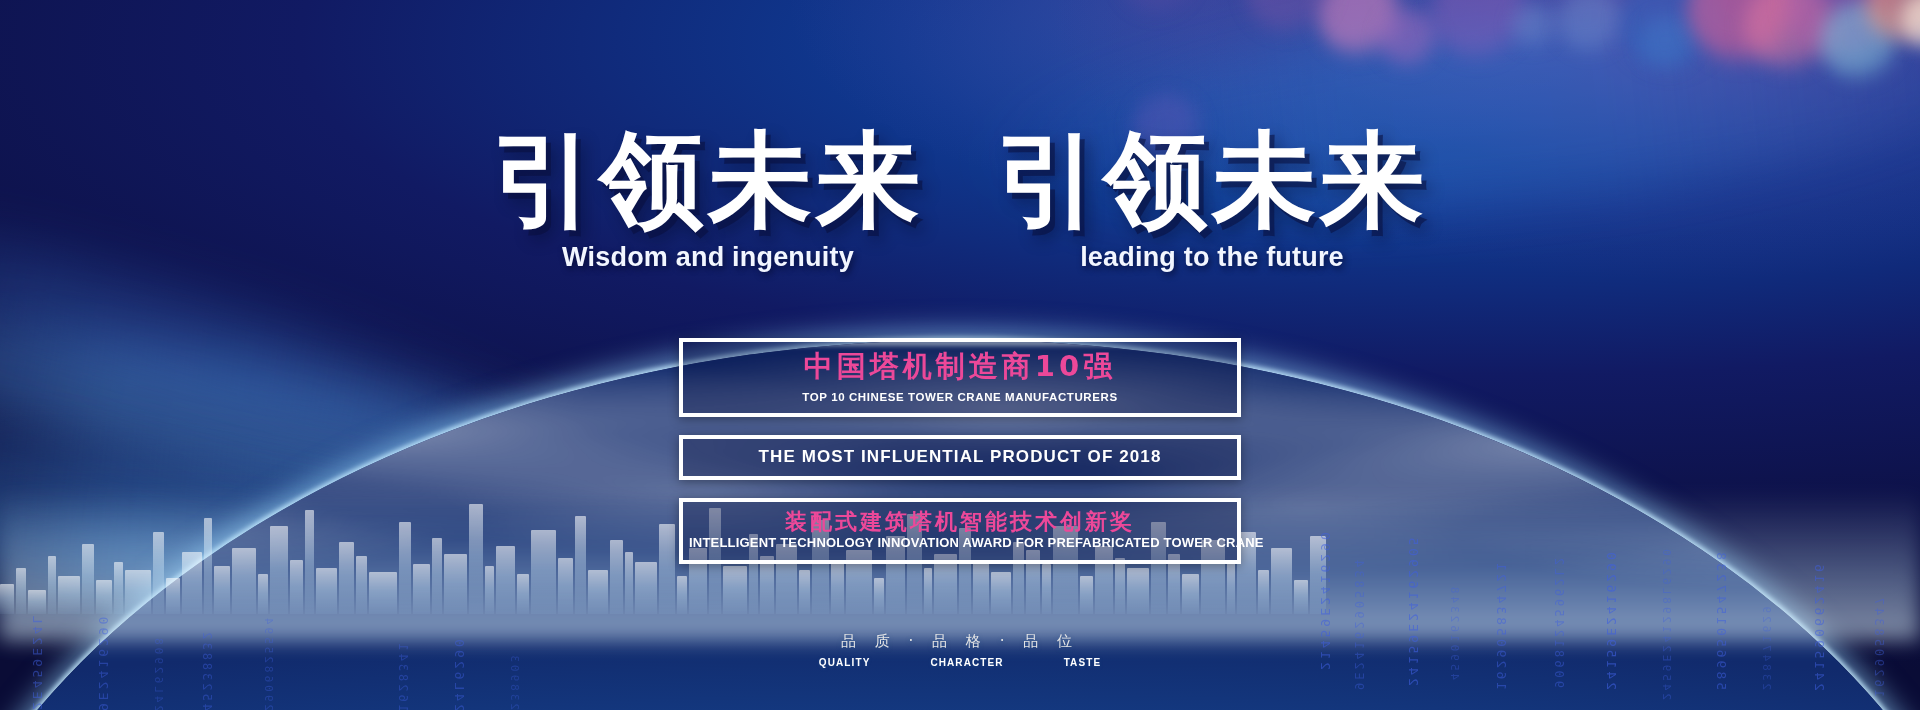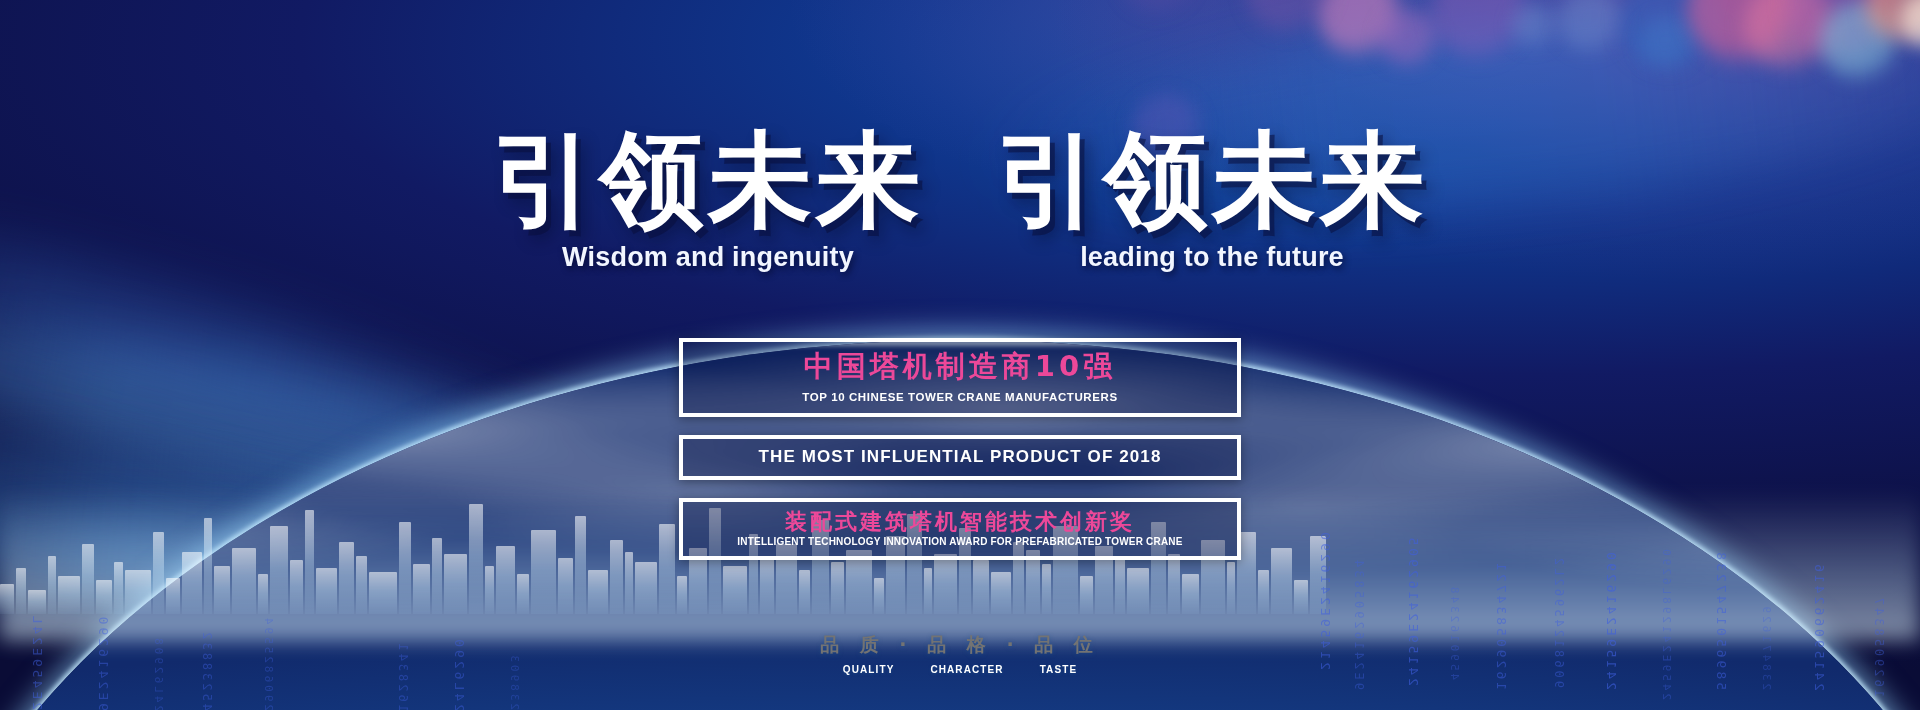--- a/index.html
+++ b/index.html
@@ -164,39 +164,39 @@
     color:#ffffff;
     font-weight:700;
     line-height:1.1;
     white-space:nowrap;
   }
   .a1 .award-cn{font-size:29px;}
   .a1 .award-en{font-size:11.5px;letter-spacing:.6px;margin-top:9px;}
   .a2 .award-cn{font-size:29px;}
   .a2 .award-en{font-size:17px;letter-spacing:1.1px;margin-top:1px;}
   .a3 .award-cn{font-size:22px;letter-spacing:3px;}
-  .a3 .award-en{font-size:10px;letter-spacing:.2px;margin-top:2px;}
+  .a3 .award-en{font-size:13px;letter-spacing:.2px;margin-top:2px;}
 
   
   .tagline{
     position:absolute;left:50%;transform:translateX(-50%);
     top:632px;text-align:center;
   }
   .tag-cn{
     font-family:"DejaVu Sans","Liberation Sans",sans-serif;
-    font-weight:700;
-    font-size:19px;
+    font-weight:400;
+    font-size:15px;
     letter-spacing:7px;
-    color:#737373;
+    color:#e5e5e5;
     text-shadow:0 1px 4px rgba(30,80,140,.55);
     white-space:nowrap;
   }
   .tag-en{
     margin-top:6px;
-    display:flex;justify-content:center;gap:36px;
+    display:flex;justify-content:center;gap:60px;
     font-size:10px;font-weight:700;letter-spacing:1.1px;
     color:#ffffff;
     text-shadow:0 1px 3px rgba(30,80,140,.6);
   }
 </style>
 </head>
 <body>
 
 <div id="banner">
 

